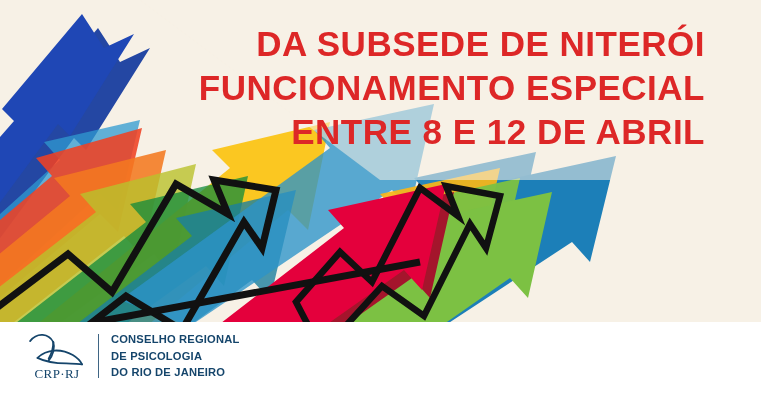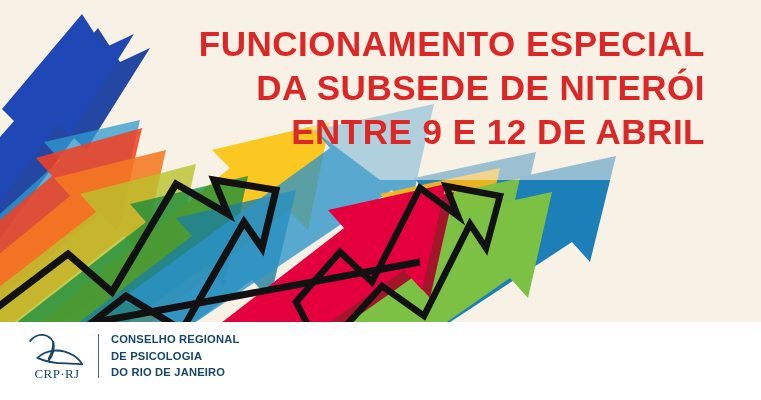--- a/index.html
+++ b/index.html
@@ -100,23 +100,23 @@
 
       <path d="M296,302 L340,252 L372,282 L420,188 L458,216 L446,186 L500,196 L486,248 L470,224 L424,316 L382,286 L322,352 Z" fill="none" stroke="#111111" stroke-width="6.5" stroke-linejoin="miter"></path>
 
       <path d="M96,322 L420,262" stroke="#111111" stroke-width="7" fill="none"></path>
 
       <path d="M140,0 L761,0 L761,180 L380,180 Z" fill="#f7f1e6" opacity="0.55"></path>
     </g>
   </svg>
 
   <div id="headline">
+    <div>DA SUBSEDE DE NITERÓI</div>
     <div>FUNCIONAMENTO ESPECIAL</div>
-    <div>DA SUBSEDE DE NITERÓI</div>
-    <div>ENTRE 9 E 12 DE ABRIL</div>
+    <div>ENTRE 8 E 12 DE ABRIL</div>
   </div>
 </div>
 
 <div id="footer">
 
   <div id="logo-block">
     <svg id="logo-mark" viewBox="0 0 70 56">
       <g fill="none" stroke="#15456b" stroke-width="1.9" stroke-linecap="round">
         <path d="M6,12 C14,2 26,4 31,13"></path>
         <path d="M31,13 C33,19 31,27 26,33"></path>

